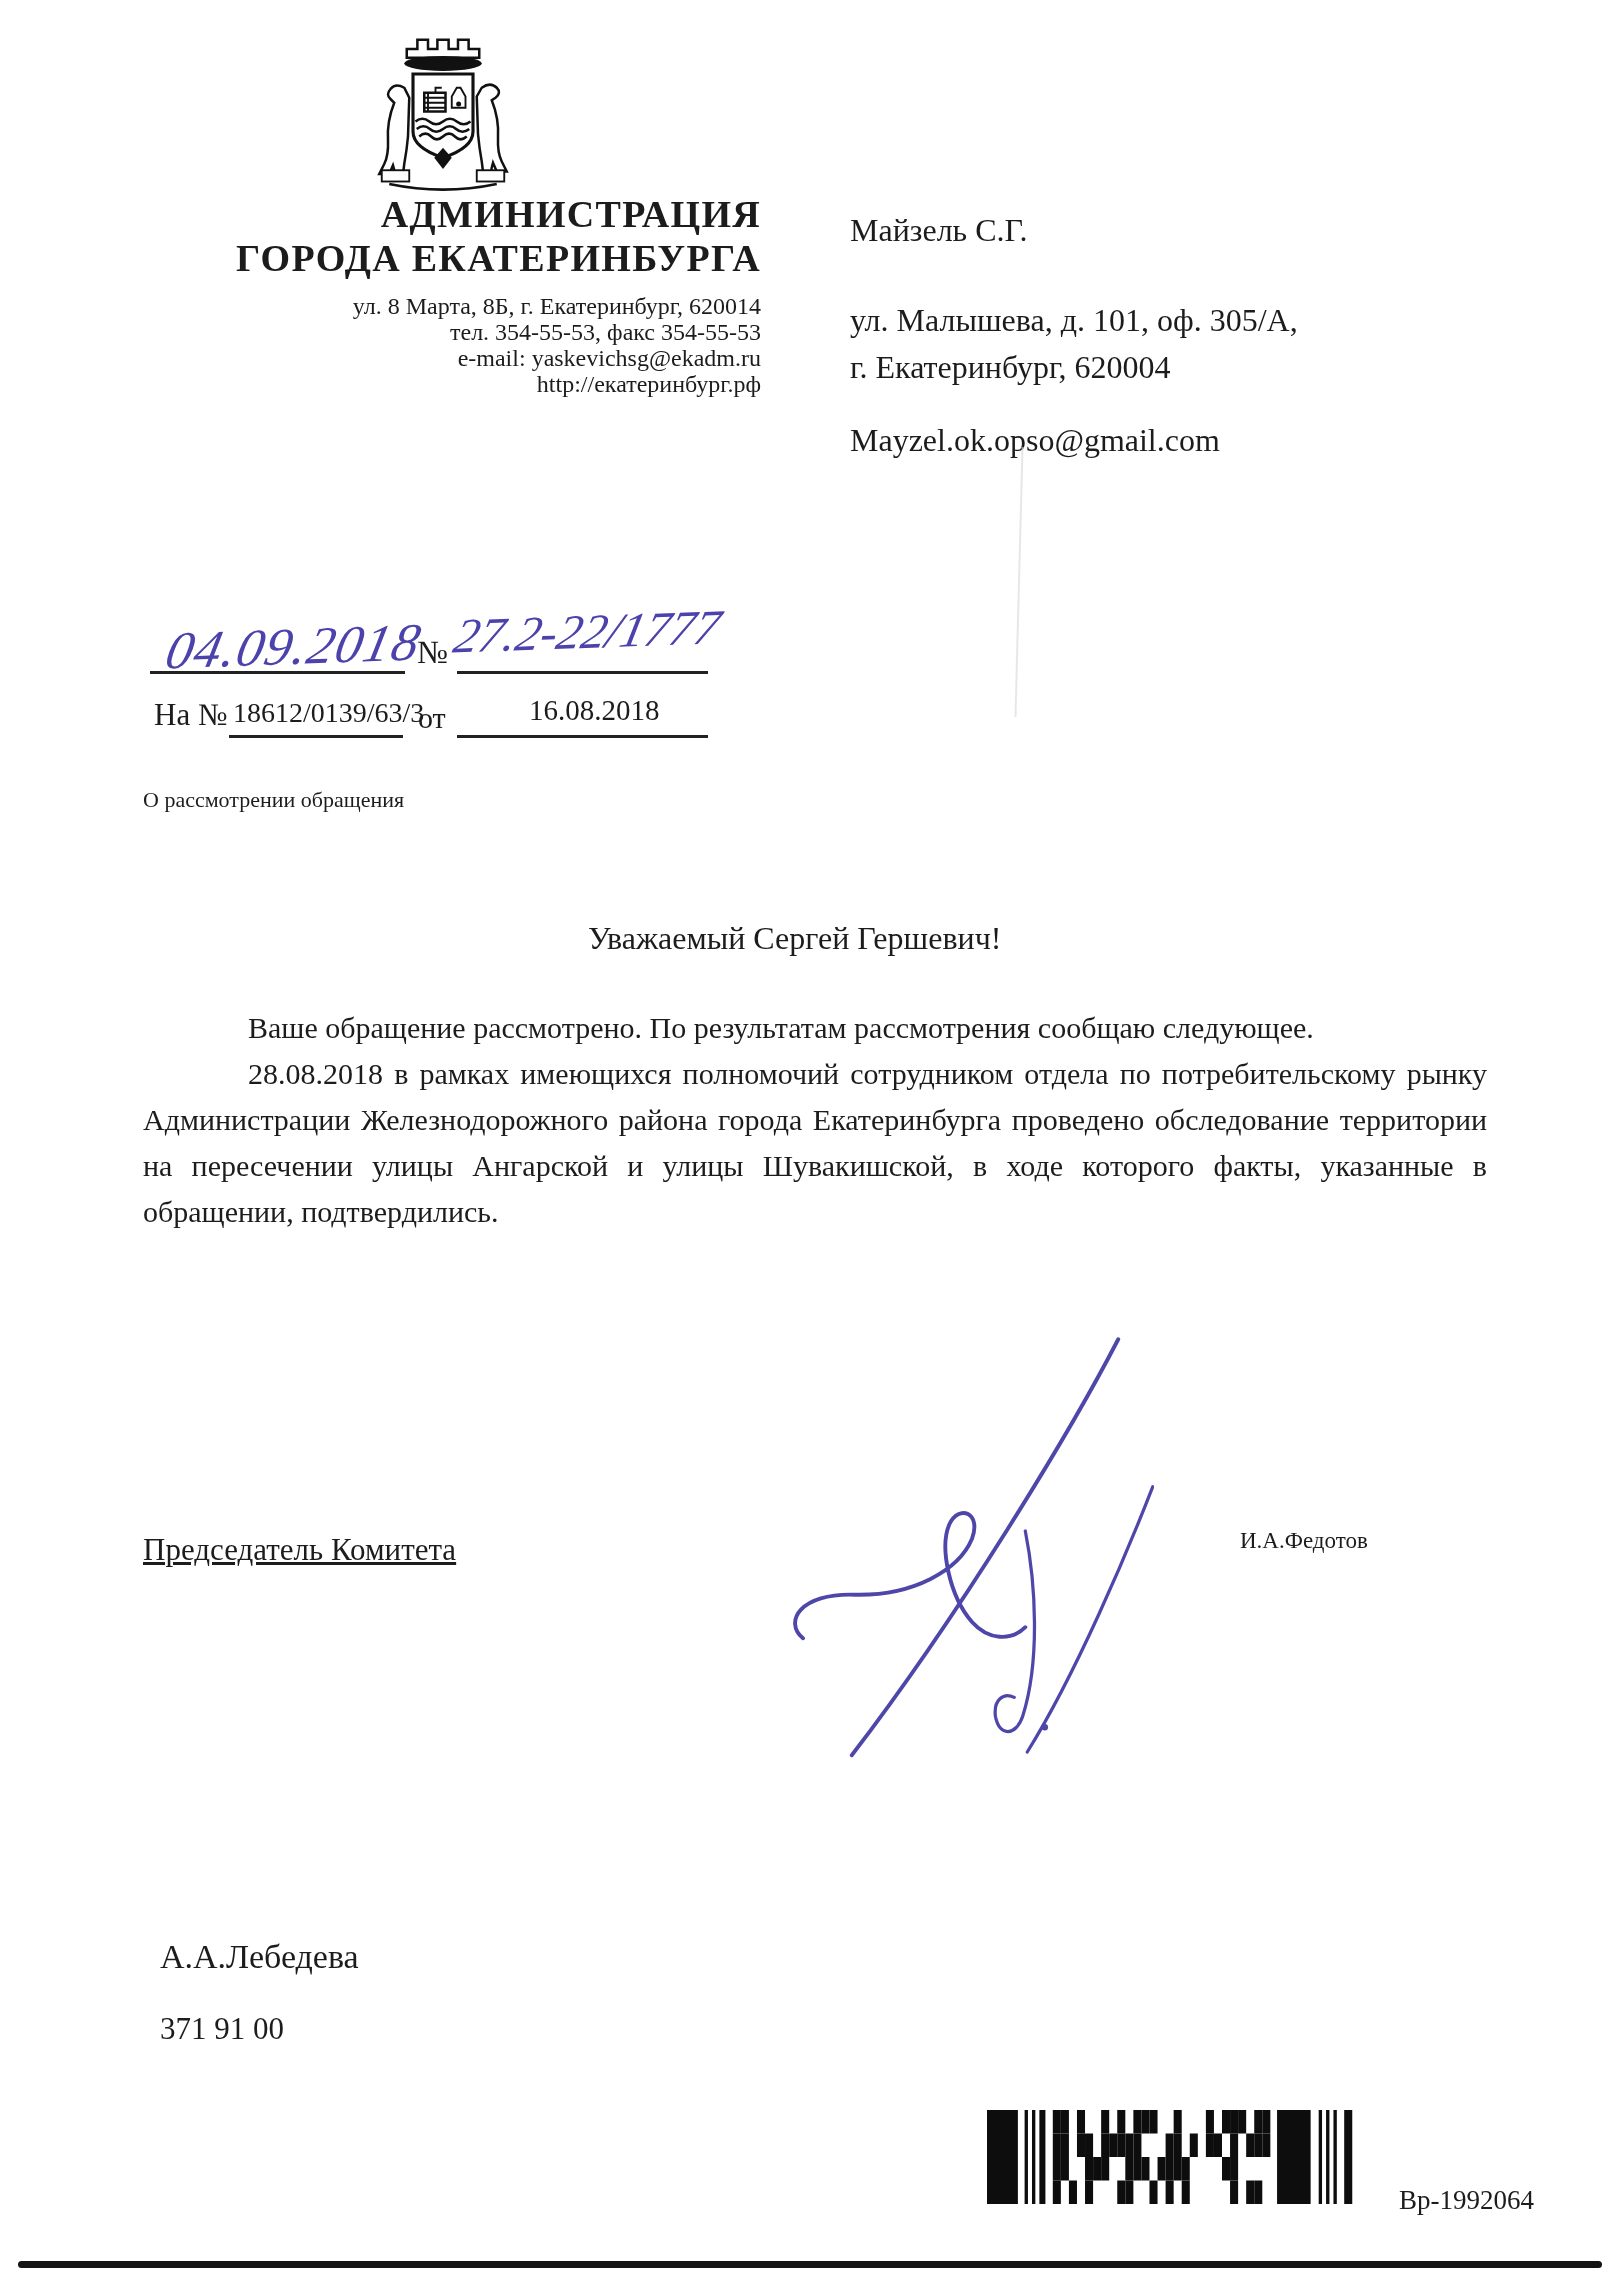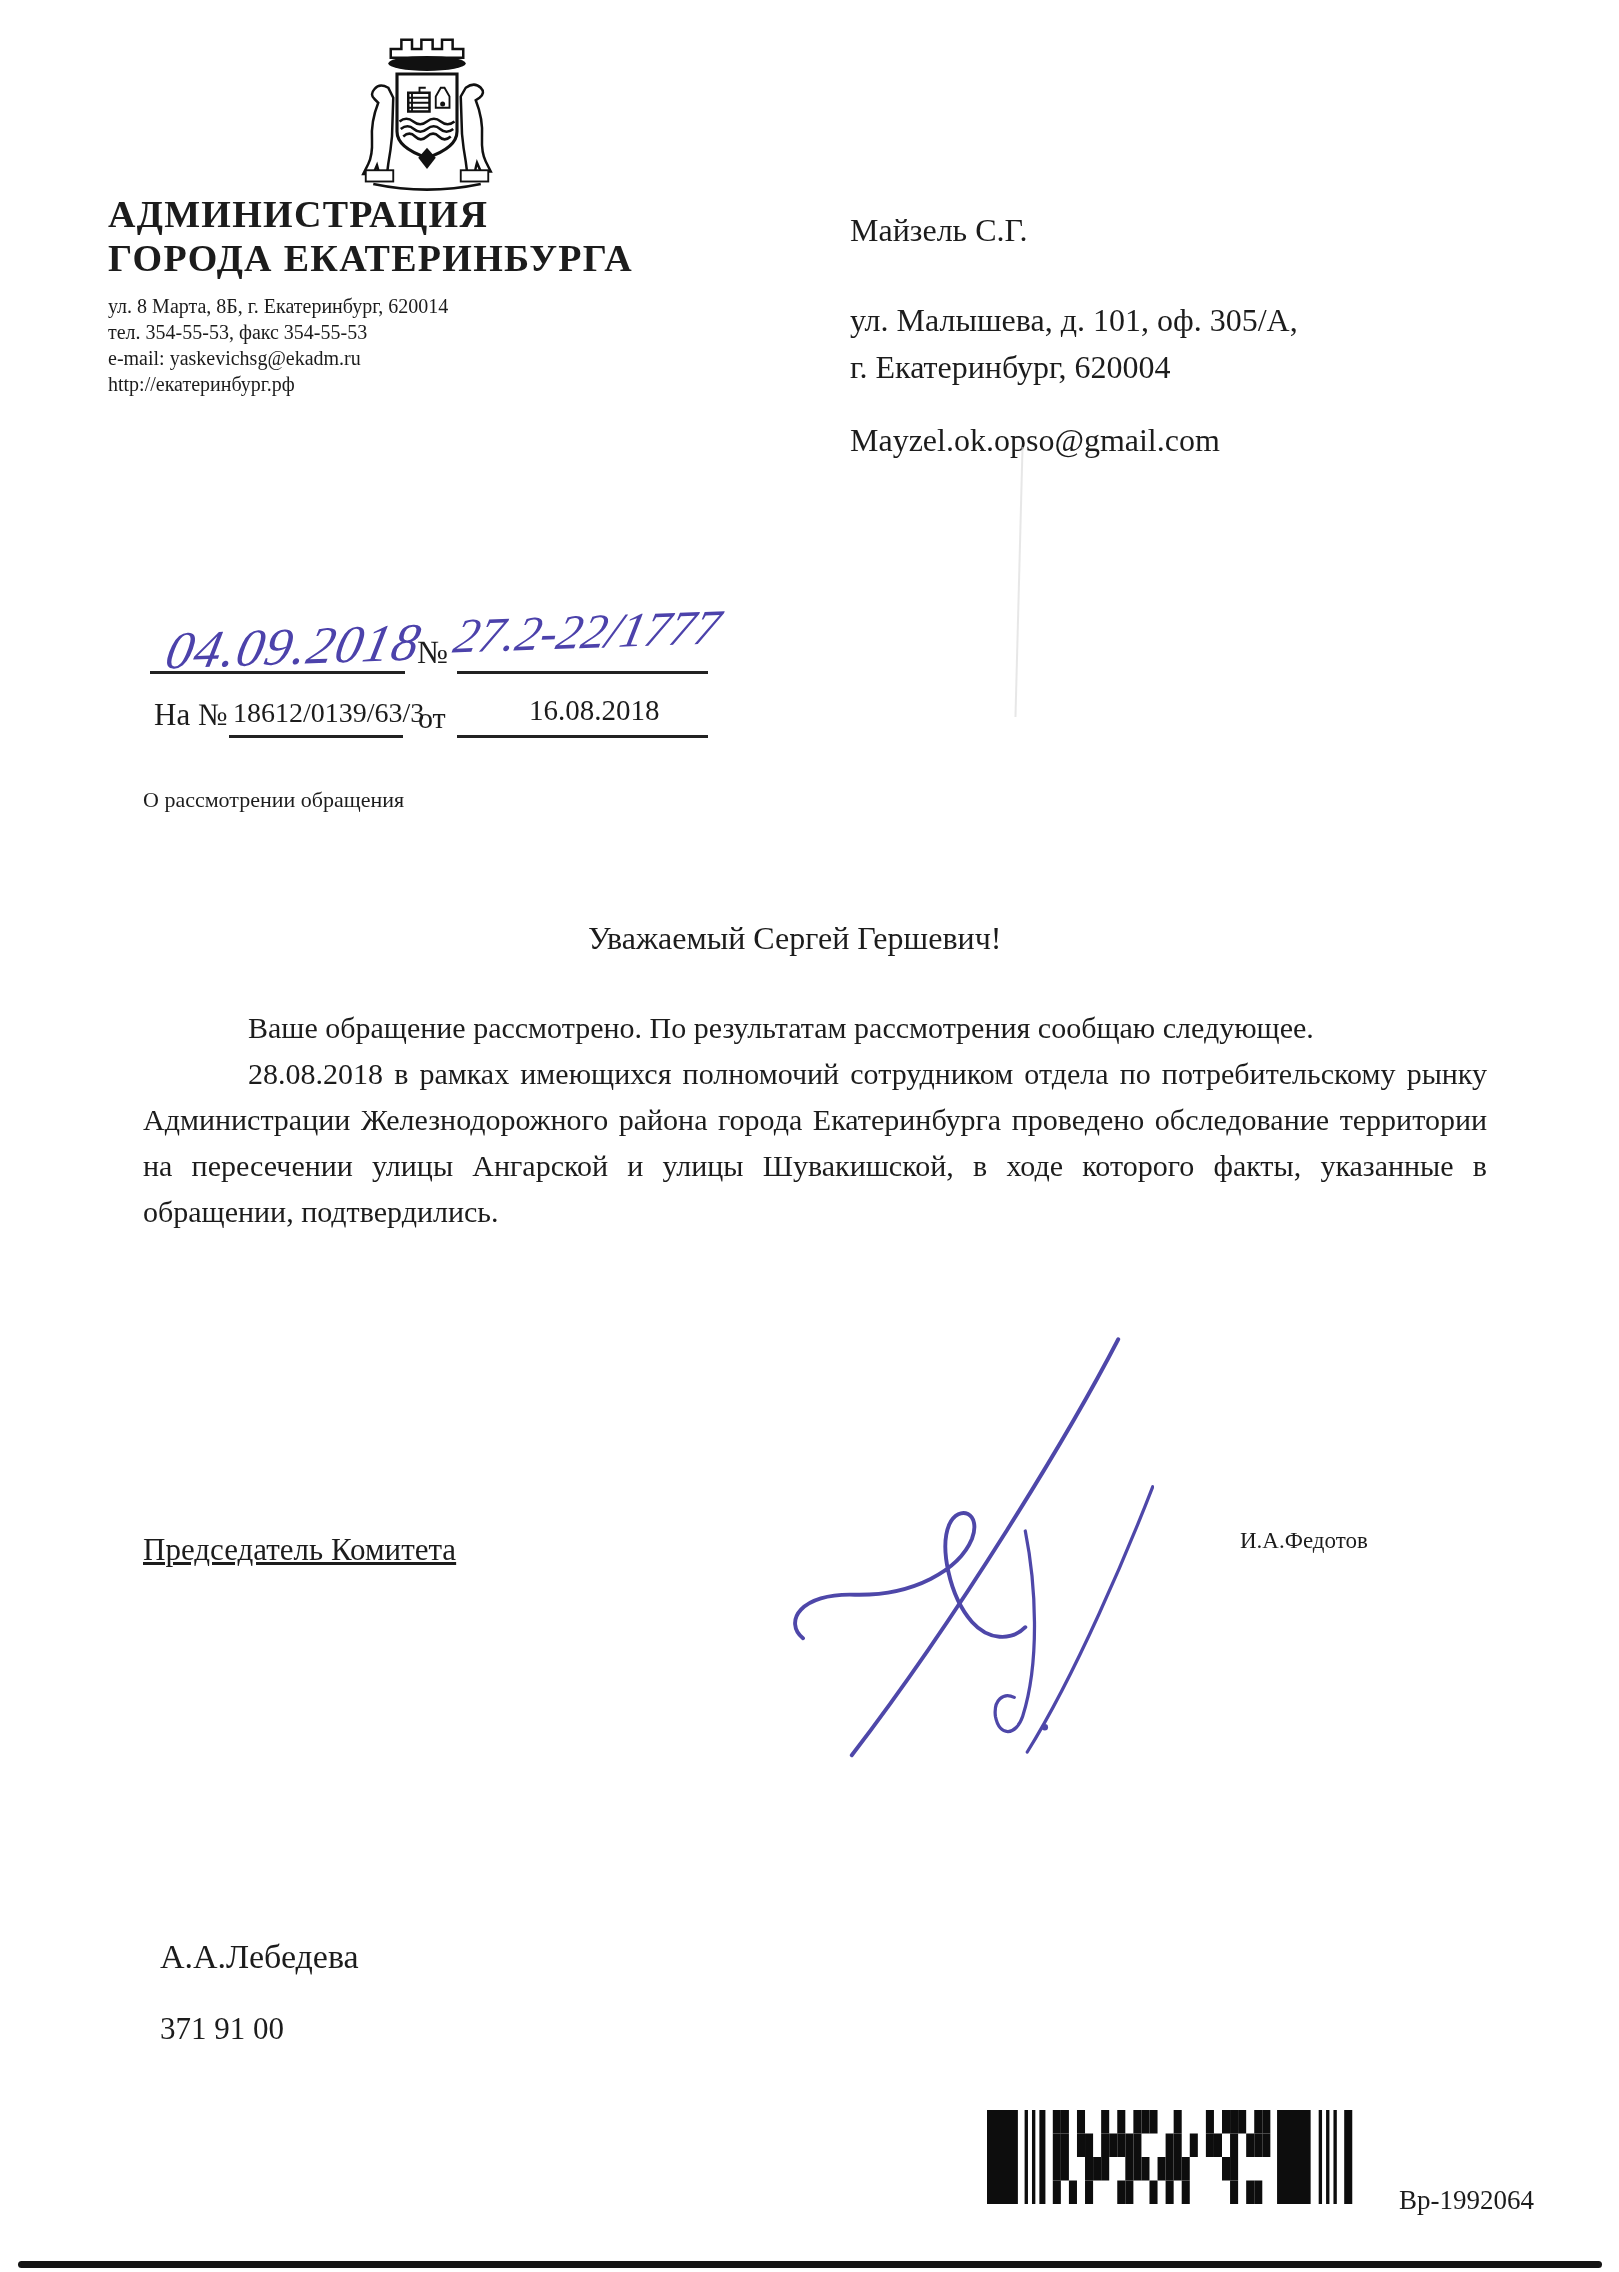--- a/index.html
+++ b/index.html
@@ -5,25 +5,25 @@
   html,body{margin:0;padding:0;background:#888;}
   .page{
     position:relative;
     width:1620px;height:2273px;
     background:#ffffff;
     font-family:"Liberation Serif","DejaVu Serif",serif;
     color:#1c1c1c;
     overflow:hidden;
   }
   
-  .letterhead{position:absolute;left:108px;top:26px;width:637px;text-align:left;}
+  .letterhead{position:absolute;left:124px;top:26px;width:637px;text-align:right;}
   .emblem{display:block;margin:0 auto;}
   .org-line{font-weight:bold;font-size:38px;line-height:44px;letter-spacing:1.3px;}
   .committee{margin-top:10.4px;font-weight:bold;font-size:29px;line-height:40px;letter-spacing:0.7px;}
-  .lh-address{margin-top:13px;font-size:20px;line-height:26px;}
+  .lh-address{margin-top:13px;font-size:24px;line-height:26px;}
   
   .hw{
     position:absolute;
     font-style:italic;
     color:#4c42ab;
     transform:skewX(-14deg) rotate(-2deg);
     white-space:nowrap;
     font-family:"Liberation Serif","DejaVu Serif",serif;
   }
   .hw-date{left:168px;top:616px;font-size:53px;letter-spacing:1.3px;}

